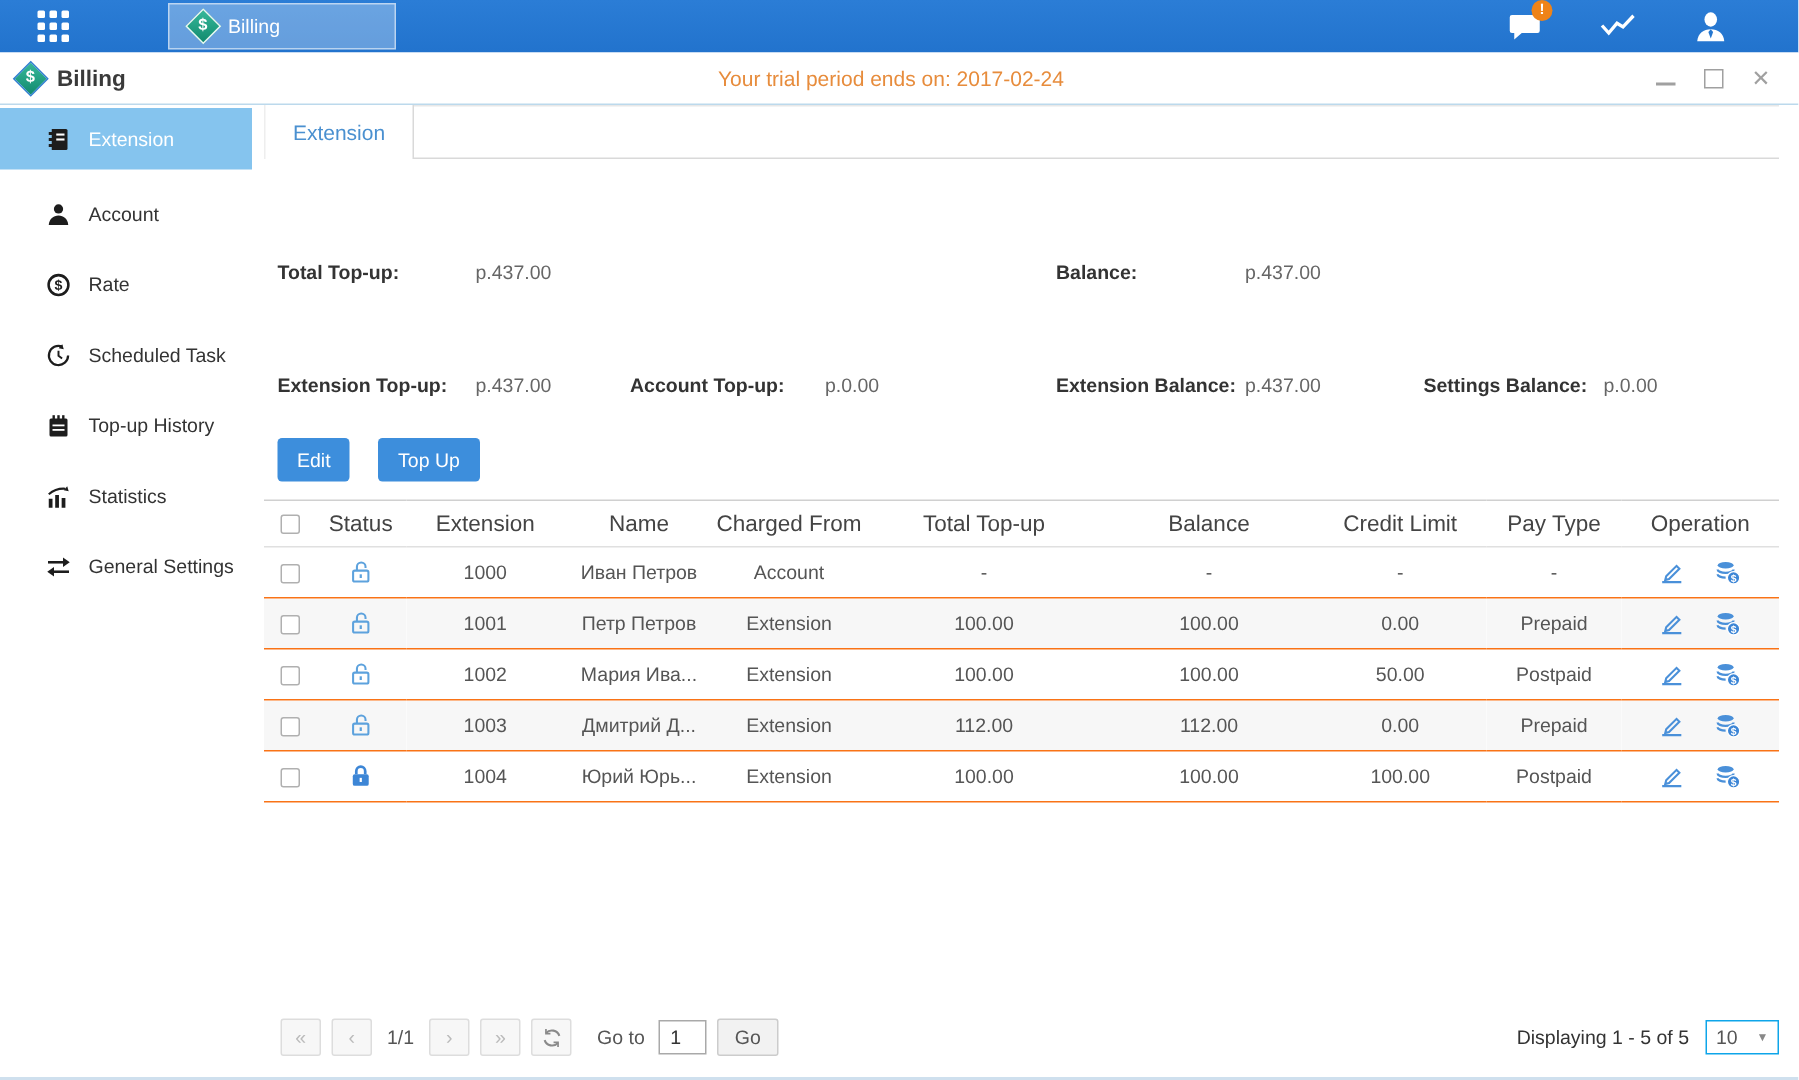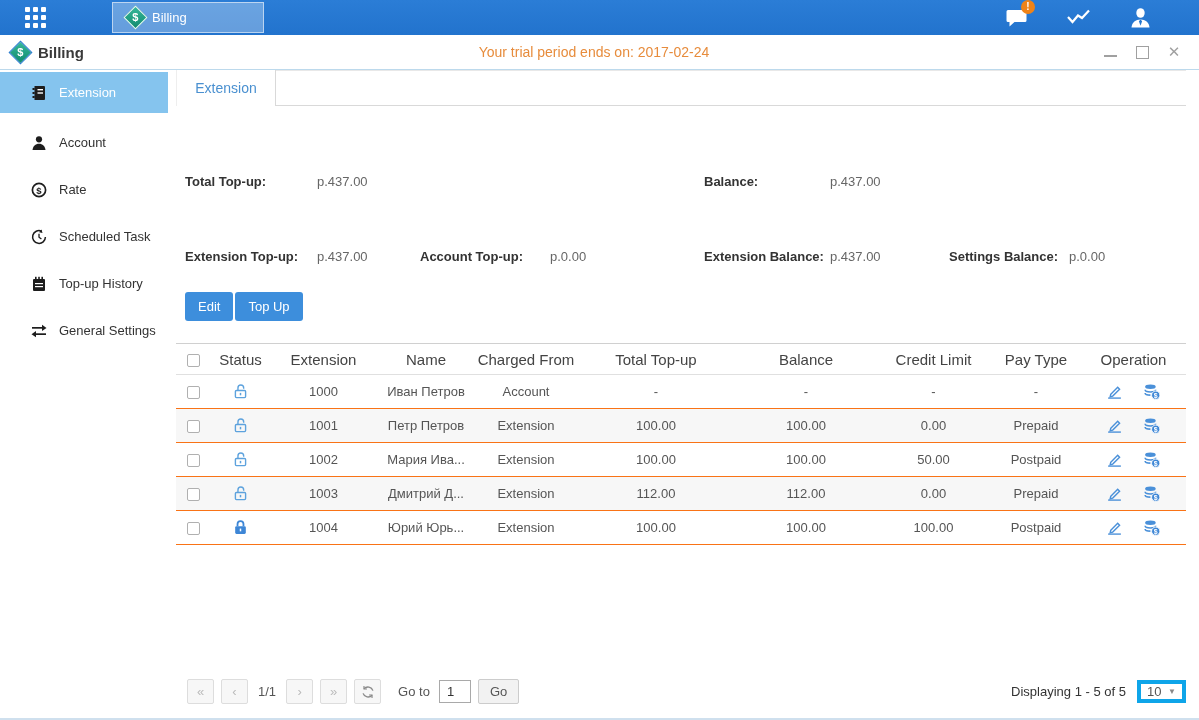--- a/index.html
+++ b/index.html
@@ -46,21 +46,21 @@
   .tab { position:absolute; top:0; left:0; width:100px; height:36px; background:#fff; border-right:1px solid #d9d9d9; border-left:1px solid #eee; display:flex; align-items:center; justify-content:center; color:#4a90d0; font-size:14px; cursor:pointer; z-index:1; }
 
   
   .stats { display:grid; grid-template-columns:519px 1fr; margin-top:16px; padding-left:9px; }
   .srow { display:grid; grid-template-columns:132px 103px 130px 1fr; height:31px; align-items:center;margin-top:44px; }
   .stats-col.right .srow { grid-template-columns:126px 119px 120px 1fr; }
   .slabel { font-weight:bold; color:#333; }
   .sval { color:#666; }
 
   
-  .toolbar { margin:20px 0 22px 9px; display:flex; gap:2px; }
+  .toolbar { margin:20px 0 12px 9px; display:flex; gap:19px; }
   .btn-primary { background:#3d8edc; color:#fff; border:none; border-radius:3px; font-size:13px; padding:7px 13px; cursor:pointer; font-family:inherit; }
 
   
   table { border-collapse:collapse; table-layout:fixed; width:1010px; }
   thead tr { border-top:1px solid #d0d0d0; border-bottom:1px solid #e0e0e0; }
   th { height:31px; font-weight:normal; color:#444; font-size:15px; text-align:center; }
   tbody tr { border-bottom:1px solid #f97316; }
   tbody tr:nth-child(even) { background:#f7f7f7; }
   td { height:34px; color:#555; font-size:13px; text-align:center; white-space:nowrap; overflow:hidden; }
   .checkbox { width:13px; height:13px; border:1px solid #b0b0b0; border-radius:2px; background:#fff; display:inline-block; vertical-align:middle; cursor:pointer; }
@@ -69,21 +69,21 @@
 
   
   .pagefoot { margin-top:auto; display:flex; align-items:center; padding:0 0 14px 11px; }
   .pager { display:flex; align-items:center; }
   .pbtn { width:27px; height:25px; background:#f7f7f7; border:1px solid #ddd; border-radius:2px; color:#bbb; font-size:13px; margin-right:7px; display:flex; align-items:center; justify-content:center; cursor:pointer; font-family:inherit; }
   .pindicator { color:#555; margin:0 10px 0 3px; }
   .goto-label { color:#555; margin:0 9px 0 10px; }
   .goto-input { width:32px; height:23px; border:1px solid #a9a9a9; font-size:13px; padding-left:7px; color:#333; font-family:inherit; }
   .go-btn { margin-left:7px; height:25px; padding:0 11px; background:#f2f2f2; border:1px solid #ccc; border-radius:2px; color:#555; font-size:13px; cursor:pointer; font-family:inherit; }
   .pager-right { margin-left:auto; display:flex; align-items:center; gap:11px; color:#333; }
-  .psize { width:49px; height:23px; border:4px solid #0ea5e9; background:#fff; display:flex; align-items:center; justify-content:space-between; padding:0 6px; cursor:pointer; color:#555; }
+  .psize { width:49px; height:23px; border:1px solid #0ea5e9; background:#fff; display:flex; align-items:center; justify-content:space-between; padding:0 6px; cursor:pointer; color:#555; }
   .psize .caret { font-size:8px; color:#888; }
 </style>
 </head>
 <body>
 
 <div class="screen">
 
   <header class="topbar">
     <div class="grid-btn">
       <span class="grid-icon">
@@ -190,20 +190,32 @@
             <svg width="16" height="16" viewBox="0 0 16 16" fill="#1d1d1d">
               <rect x="2" y="3" width="12" height="12" rx="1"></rect>
               <rect x="4" y="0.8" width="1.6" height="3.6"></rect>
               <rect x="7.2" y="0.8" width="1.6" height="3.6"></rect>
               <rect x="10.4" y="0.8" width="1.6" height="3.6"></rect>
               <rect x="4" y="7" width="8" height="1.2" fill="#fff"></rect>
               <rect x="4" y="10" width="8" height="1.2" fill="#fff"></rect>
             </svg>
           </span>
         <span>Top-up History</span>
+      </div>
+      <div class="side-item">
+        <span class="sicon">
+            <svg width="16" height="16" viewBox="0 0 16 16" fill="#1d1d1d">
+              <rect x="1.5" y="9.5" width="2.5" height="6"></rect>
+              <rect x="5.8" y="7" width="2.5" height="8.5"></rect>
+              <rect x="10.1" y="9" width="2.5" height="6.5"></rect>
+              <path d="M1.5 6.5C5 3.5 8.5 2.5 12.5 2.8" stroke="#1d1d1d" stroke-width="1.4" fill="none"></path>
+              <path d="M13.8 1.2l1 3.3-3.3-.6z"></path>
+            </svg>
+          </span>
+        <span>Statistics</span>
       </div>
       <div class="side-item">
         <span class="sicon">
             <svg width="16" height="16" viewBox="0 0 16 16" fill="#1d1d1d">
               <rect x="1" y="4" width="11" height="1.7"></rect>
               <path d="M11 1.7L15.5 4.9 11 8z"></path>
               <rect x="4" y="10.3" width="11" height="1.7"></rect>
               <path d="M5 8L.5 11.2 5 14.3z"></path>
             </svg>
           </span>

